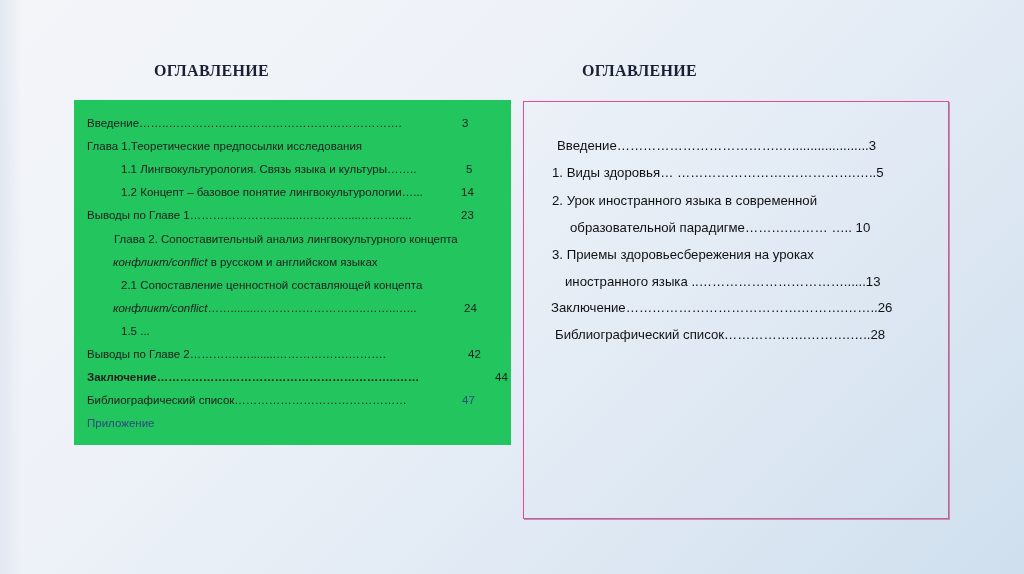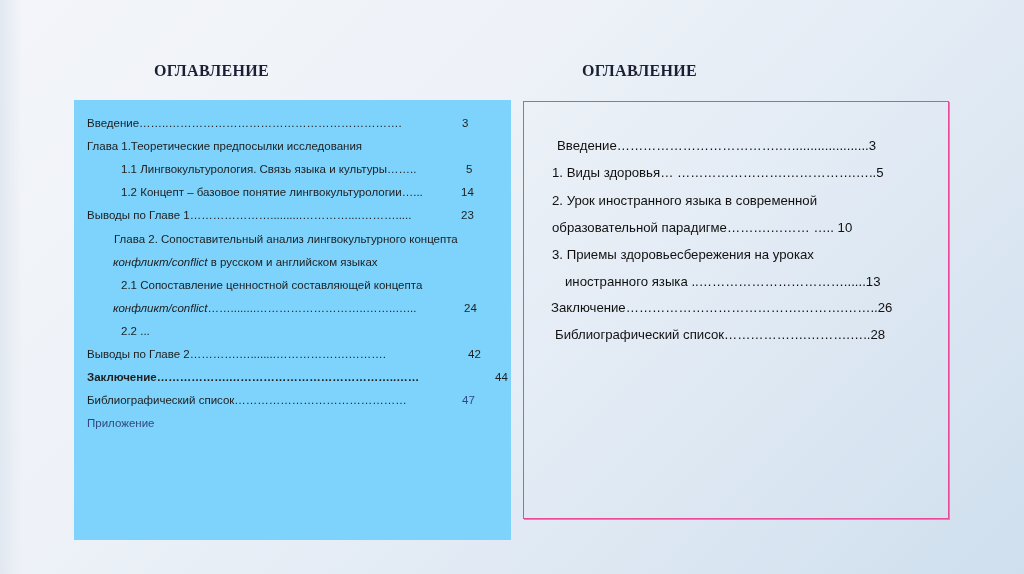--- a/index.html
+++ b/index.html
@@ -11,22 +11,22 @@
   .left-strip { position:absolute; left:0; top:0; width:22px; height:574px;
     background: linear-gradient(90deg, #e2e8f0, rgba(226,232,240,0)); }
   .heading {
     position:absolute; top:62px; font-family:"Liberation Serif", serif;
     font-weight:bold; font-size:16px; color:#1a1f33; letter-spacing:0.3px;
   }
   #h-left { left:154px; }
   #h-right { left:582px; }
 
   .panel-left {
-    position:absolute; left:74px; top:100px; width:437px; height:440px;
-    background:#7dd3fc;
+    position:absolute; left:74px; top:100px; width:437px; height:345px;
+    background:#22c55e;
   }
   .panel-right {
     position:absolute; left:523px; top:101px; width:424px; height:416px;
     border:1px solid #ec4899; box-shadow: 1px 1px 0 #9aa3b0;
   }
   .toc-l .row {
     position:absolute; font-size:11.5px; color:#1e1e1e; white-space:nowrap;
   }
   .toc-l .row .pg { position:absolute; }
   .toc-l .row.link { color:#2f4a80; }
@@ -76,21 +76,21 @@
   <div class="row" style="left:47px;top:179px;">
     <span>2.1 Сопоставление ценностной составляющей концепта</span>
   </div>
   <div class="row" style="left:39px;top:202px;">
     <span class="it">конфликт/conflict</span><span>……........………………………..……..…...</span>
   </div>
   <div class="row" style="left:390px;top:202px;">
     <span>24</span>
   </div>
   <div class="row" style="left:47px;top:225px;">
-    <span>2.2 ...</span>
+    <span>1.5 ...</span>
   </div>
   <div class="row" style="left:13px;top:248px;">
     <span>Выводы по Главе 2………….…........……………….……….</span>
   </div>
   <div class="row" style="left:394px;top:248px;">
     <span>42</span>
   </div>
   <div class="row" style="left:13px;top:271px;font-weight:bold;">
     <span>Заключение……………….……………………………………..……</span>
   </div>
@@ -105,18 +105,18 @@
   </div>
   <div class="row link" style="left:13px;top:317px;">
     <span>Приложение</span>
   </div>
 </div>
 
 <div class="panel-right toc-r">
   <div class="row" style="left:33px;top:36px;">Введение……………………………….….....................3</div>
   <div class="row" style="left:28px;top:63px;">1. Виды здоровья…  …………………….…………….…..5</div>
   <div class="row" style="left:28px;top:91px;">2. Урок иностранного языка в современной</div>
-  <div class="row" style="left:28px;top:118px;">образовательной парадигме……….……… …..   10</div>
+  <div class="row" style="left:46px;top:118px;">образовательной парадигме……….……… …..   10</div>
   <div class="row" style="left:28px;top:145px;">3. Приемы здоровьесбережения на уроках</div>
   <div class="row" style="left:41px;top:172px;">иностранного языка ..……………………………......13</div>
   <div class="row" style="left:27px;top:198px;">Заключение………………………………….……….……..26</div>
   <div class="row" style="left:31px;top:225px;">Библиографический список……………….……….…..28</div>
 </div>
 
 </body></html>

